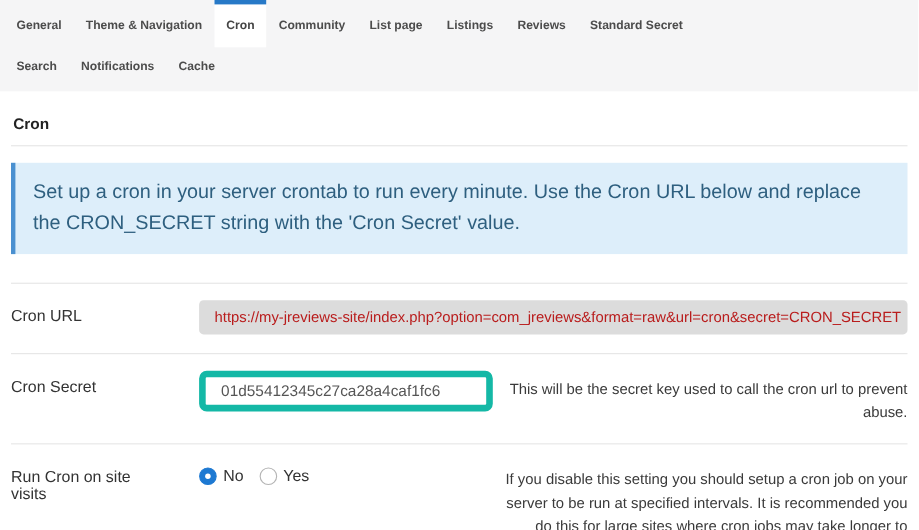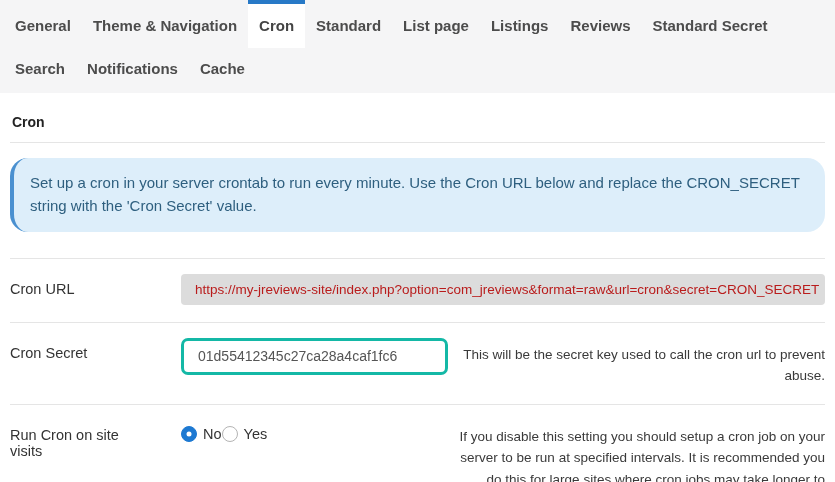--- a/index.html
+++ b/index.html
@@ -16,44 +16,43 @@
     background:#ffffff;
     font-family:"Liberation Sans",sans-serif;
     color:#333;
   }
   
   .tabbar{background:#f5f5f6;padding:0 4px;}
   .tabrow{display:flex;flex-wrap:nowrap;}
   .tab{
     padding:13px 11px 14px;
     border-top:4px solid transparent;
-    font-size:15px;font-weight:700;color:#4c4c4c;
+    font-size:11px;font-weight:700;color:#4c4c4c;
     white-space:nowrap;cursor:pointer;
   }
   .tabrow.second .tab{border-top:none;padding:12px 11px 16px;}
   .tab.active{
     background:#ffffff;
     border-top-color:var(--accent-blue,#2779c7);
     color:#444;
   }
   
   .content{padding:0 10px;}
   .page-title{
     margin:21px 2px 12px;
     font-size:14px;font-weight:700;color:#222;
   }
   .divider{height:1px;background:#e5e5e5;}
   .info-box{
     margin:15px 0 26px;
     background:var(--info-bg,#ddeefa);
     border-left:4px solid var(--info-border,#4a90d0);
     color:var(--info-text,#2e5f7f);
-    font-size:15px;line-height:1.55;
+    font-size:18px;line-height:1.55;
     padding:13px 16px 14px;
-    border-radius:18px;
   }
   .field-row{
     display:flex;align-items:flex-start;
     border-top:1px solid #e5e5e5;
     padding:15px 0 17px;
   }
   .f-label{
     flex:none;width:171px;
     font-size:14.5px;color:#333;
     padding-top:7px;padding-right:28px;
@@ -61,34 +60,34 @@
   .url-box{
     flex:1;
     background:#dcdcdc;border-radius:4px;
     padding:8px 12px 8px 14px;
     font-size:13.5px;color:#b91c1c;
     white-space:nowrap;overflow:hidden;
   }
   .f-control{flex:none;width:275px;}
   .secret-input{
     width:267px;height:37px;
-    border:3px solid #14b8a6;border-radius:7px;
+    border:6px solid #14b8a6;border-radius:7px;
     padding:0 14px;
     font-size:14px;color:#555;
     font-family:"Liberation Sans",sans-serif;
     background:#fff;outline:none;
   }
   .f-help{
     flex:1;
     font-size:13.5px;color:#3a3a3a;line-height:1.6;
     padding-top:6px;
     text-align:right;
   }
   
-  .radio-group{display:flex;align-items:center;padding-top:6px;}
+  .radio-group{display:flex;align-items:center;gap:14px;padding-top:6px;}
   .radio-opt{display:flex;align-items:center;gap:6px;cursor:pointer;}
   .radio{
     width:16px;height:16px;border-radius:50%;
     border:1px solid #b4b4b4;background:#fff;
     position:relative;flex:none;
   }
   .radio.checked{
     background:var(--radio-blue,#1d79d2);
     border-color:var(--radio-blue,#1d79d2);
   }
@@ -101,21 +100,21 @@
   .radio-label{font-size:14.5px;color:#333;}
 </style>
 </head>
 <body>
 
 <div class="tabbar">
   <div class="tabrow" id="tabrow-1">
       <div class="tab">General</div>
       <div class="tab">Theme &amp; Navigation</div>
       <div class="tab active">Cron</div>
-      <div class="tab">Standard</div>
+      <div class="tab">Community</div>
       <div class="tab">List page</div>
       <div class="tab">Listings</div>
       <div class="tab">Reviews</div>
       <div class="tab">Standard Secret</div>
     </div>
   <div class="tabrow second" id="tabrow-2">
       <div class="tab">Search</div>
       <div class="tab">Notifications</div>
       <div class="tab">Cache</div>
     </div>

